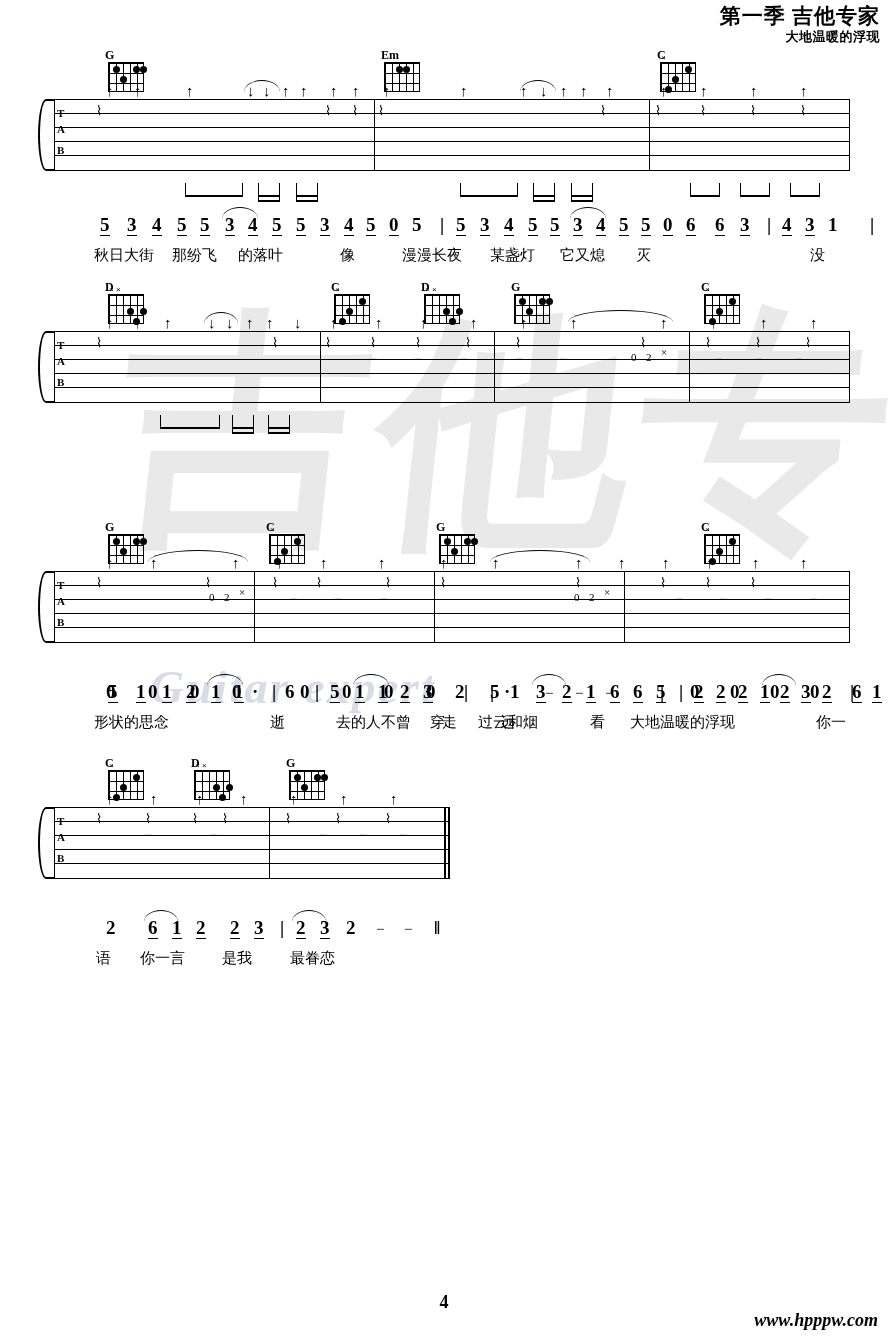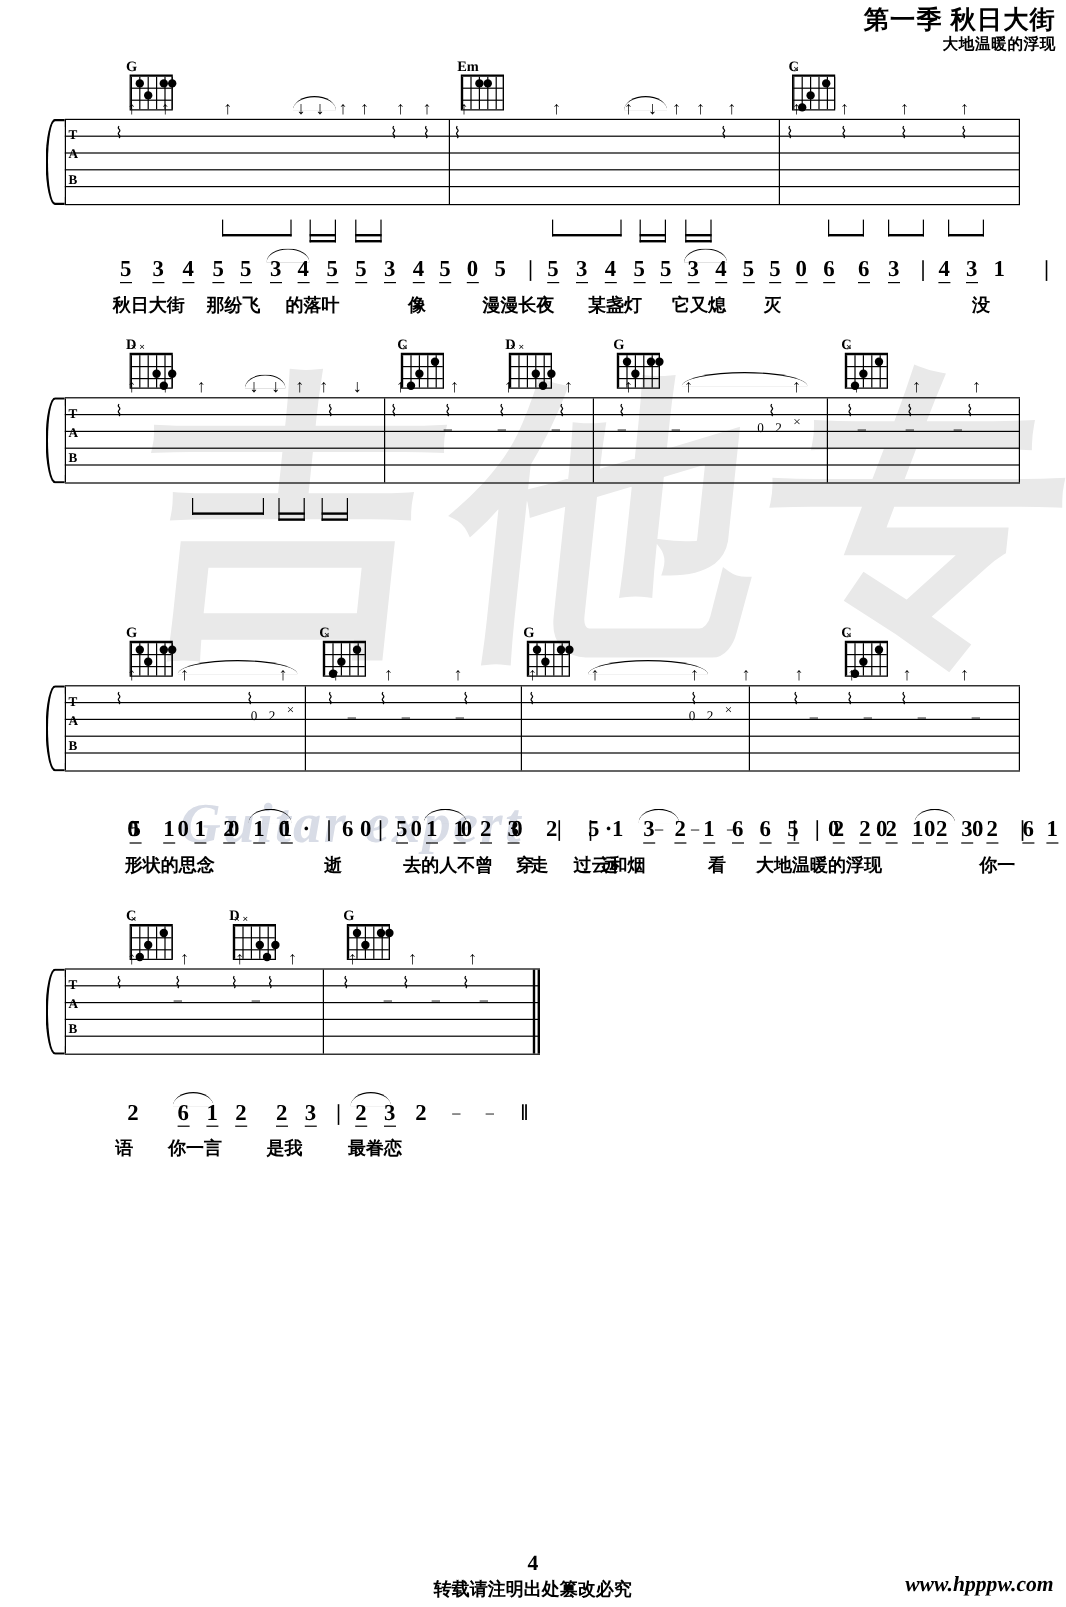--- a/index.html
+++ b/index.html
@@ -132,21 +132,21 @@
   .numrow, .lyrrow { position:absolute; white-space:nowrap; }
   .num {
     position:absolute;
     font-family:"Liberation Serif", serif;
     font-size:19px; font-weight:bold; line-height:19px;
   }
   .num.u { border-bottom:1.5px solid #000; padding-bottom:1px; }
   .lyr {
     position:absolute;
     font-family:"Liberation Sans", sans-serif;
-    font-size:15px; line-height:16px;font-weight:bold;
+    font-size:15px; line-height:16px;
   }
   .sym {
     position:absolute;
     font-family:"Liberation Serif", serif;
     font-size:19px; line-height:19px; font-weight:bold;
   }
   .slur {
     position:absolute;
     border-top:1.4px solid #000;
     border-radius:50%/100% 100% 0 0;
@@ -177,21 +177,21 @@
     font-family:"Liberation Serif", serif; font-size:18px; font-weight:bold;
     font-style:italic;
   }
 </style>
 </head>
 <body>
 
 <div class="page">
 
   <div class="hdr">
-    <div class="hdr-title">第一季 秋日大街</div>
+    <div class="hdr-title">第一季 吉他专家</div>
     <div class="hdr-sub">大地温暖的浮现</div>
   </div>
 
   <div class="wm">
     <div class="wm-cal">吉他专家</div>
     <div class="wm-txt">Guitar expert</div>
   </div>
 
   <div class="system" style="top:40px; height:230px; width:888px;">
 
@@ -575,21 +575,21 @@
       <div class="sym" style="left:690px">0</div>
       <div class="sym" style="left:730px">0</div>
       <div class="sym" style="left:770px">0</div>
       <div class="sym" style="left:810px">0</div>
       <div class="sym" style="left:850px">|</div>
       <div class="slur" style="left:207px; top:-8px; width:36px;"></div>
       <div class="slur" style="left:353px; top:-8px; width:36px;"></div>
     </div>
 
     <div class="lyrrow" style="left:0; top:442px;">
-      <div class="lyr" style="left:104px">形状的思念</div>
+      <div class="lyr" style="left:94px">形状的思念</div>
       <div class="lyr" style="left:270px">逝</div>
       <div class="lyr" style="left:336px">去的人不曾</div>
       <div class="lyr" style="left:442px">走</div>
       <div class="lyr" style="left:500px">远</div>
     </div>
   </div>
 
   <div class="system" style="top:512px; height:230px; width:888px;">
 
     <div class="chordbox" style="left:104px; top:8px;">
@@ -878,16 +878,15 @@
 
     <div class="lyrrow" style="left:0; top:202px;">
       <div class="lyr" style="left:96px">语</div>
       <div class="lyr" style="left:140px">你一言</div>
       <div class="lyr" style="left:222px">是我</div>
       <div class="lyr" style="left:290px">最眷恋</div>
     </div>
   </div>
 
   <div class="pagenum">4</div>
-  <div class="footnote">转载请注明出处篡改必究</div>
   <div class="site">www.hpppw.com</div>
 
 </div>
 
 </body></html>

